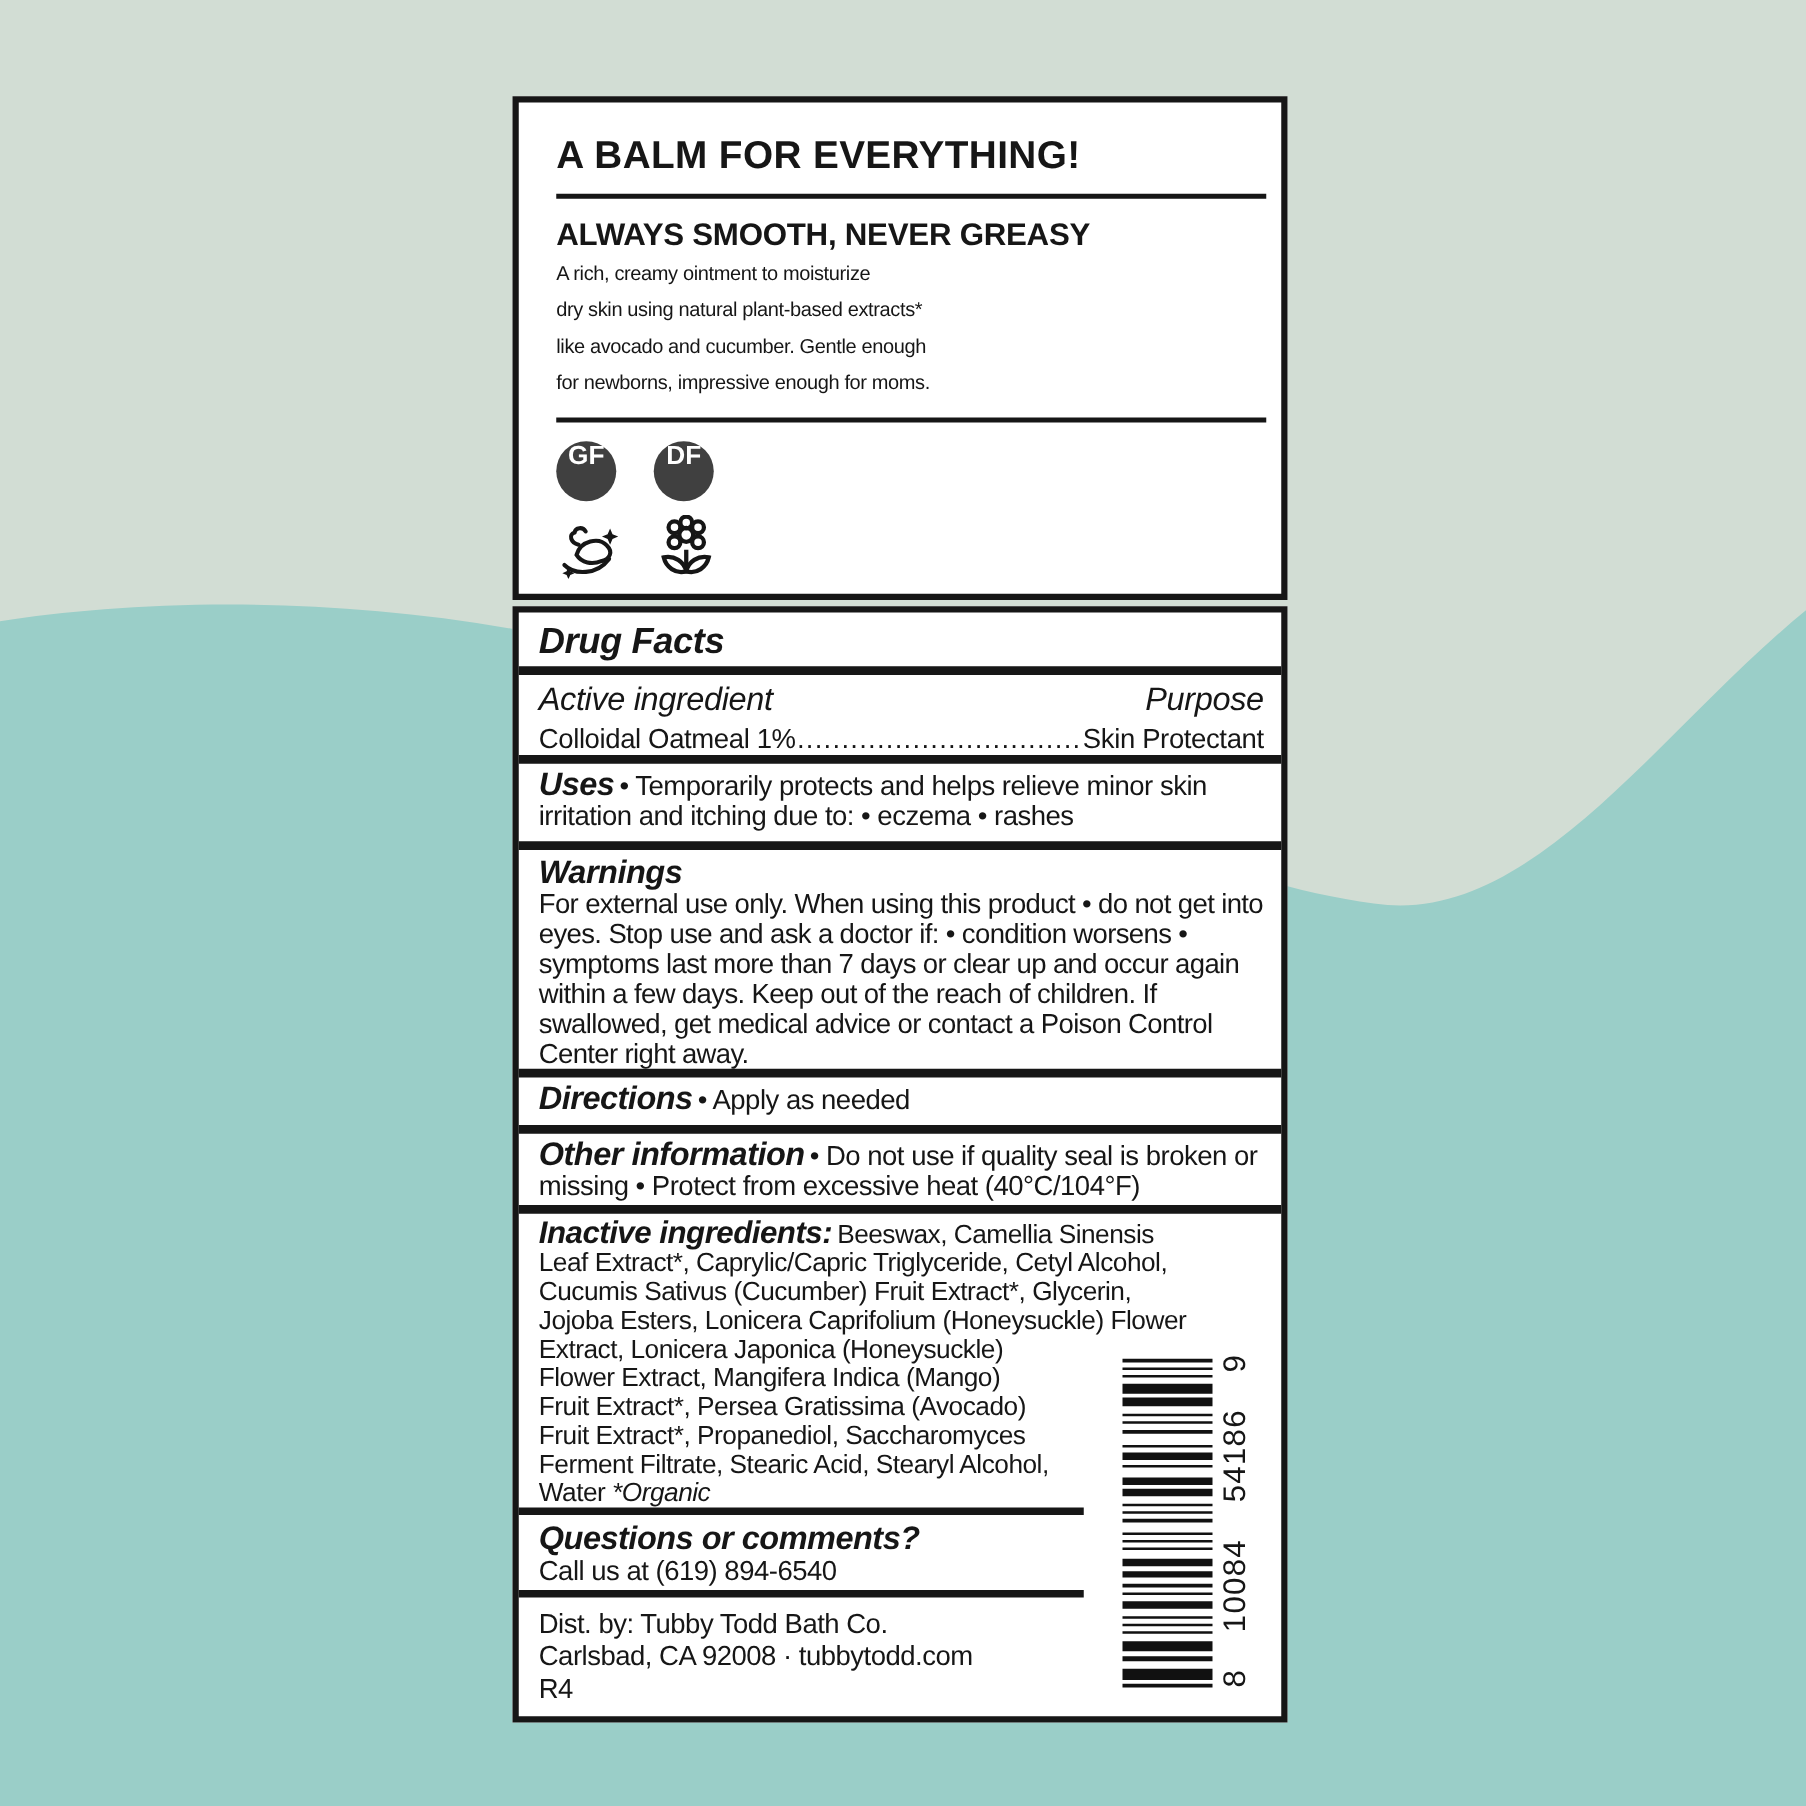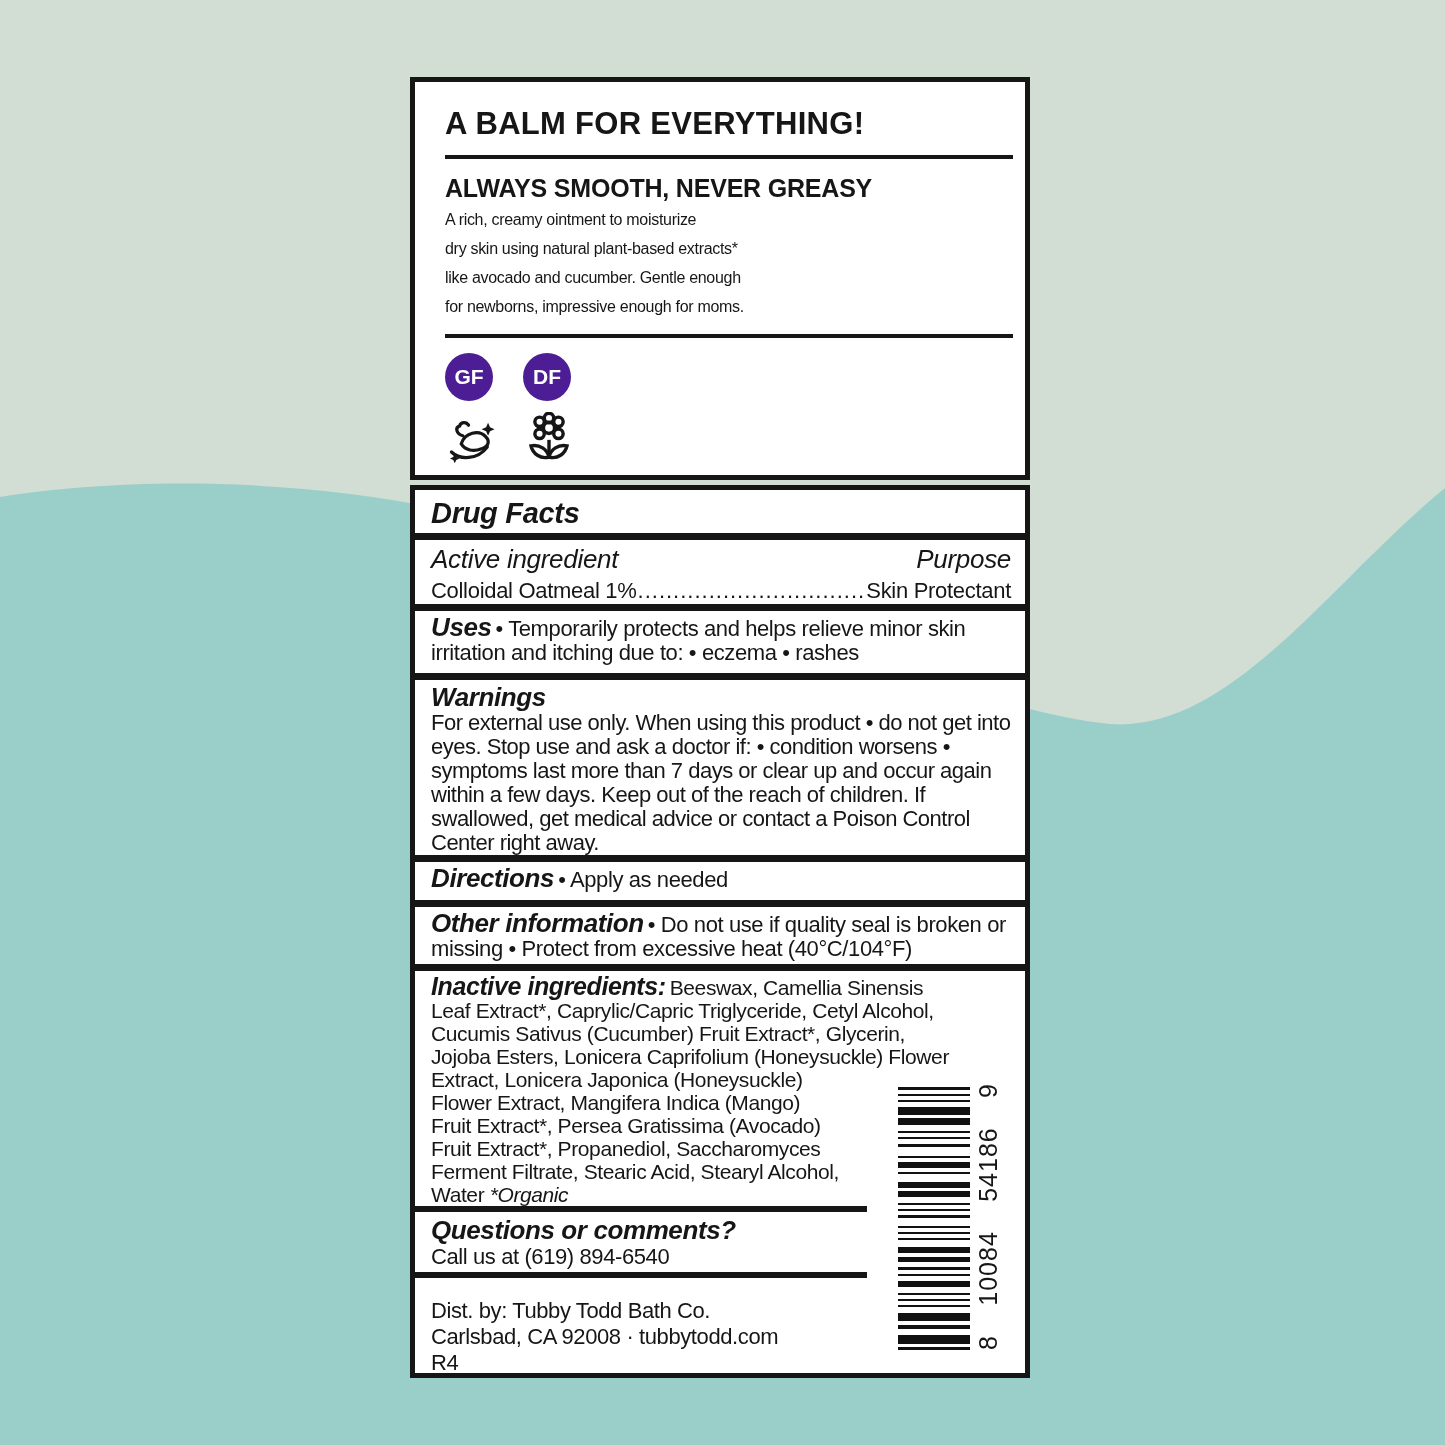--- a/index.html
+++ b/index.html
@@ -12,41 +12,41 @@
   
   .panel { position:absolute; background:#fff; border:5px solid #161616; }
   .panel-top { left:410px; top:62px; width:620px; height:403px; padding:24px 12px 0 30px;margin-top:15px; }
   .mk-title { font-size:31px; font-weight:700; letter-spacing:.3px; }
   .mk-rule { height:4px; background:#161616; margin-top:13px; }
   .mk-sub { font-size:25px; font-weight:700; margin-top:15px; letter-spacing:-.2px; }
   .mk-desc { font-size:16px; line-height:29px; white-space:pre-line; margin-top:2px; letter-spacing:-.3px; }
   .mk-claims { display:flex; justify-content:space-between; margin-top:13px; }
   .mk-claims-text { font-size:23px; font-weight:700; line-height:28px; white-space:pre-line; letter-spacing:-.2px; }
   .mk-icons { display:grid; grid-template-columns:52px 52px; grid-auto-rows:52px; gap:8px 26px; margin-top:2px; margin-right:2px; }
-  .badge { width:48px; height:48px; border-radius:50%; background:#4c1d95; color:#fff;
-           display:flex; align-items:center; justify-content:center; font-size:21px; font-weight:700; }
+  .badge { width:48px; height:48px; border-radius:50%; background:#404040; color:#fff;
+           display:flex; align-items:flex-start; justify-content:center; font-size:21px; font-weight:700; }
   .mk-icon { width:52px; height:52px; display:flex; align-items:center; justify-content:center; }
 
   
   .panel-df { left:410px; top:485px; width:620px; height:893px; padding:0; }
   .df-sec { border-bottom:7px solid #161616; padding:4px 14px 0 16px; }
   .df-sec.no-rule { border-bottom:none; }
   .df-head { min-height:50px; font-size:29px; font-weight:700; font-style:italic; padding-top:7px; letter-spacing:-.3px; }
   .df-active { min-height:70px; }
   .df-active-row1 { display:flex; justify-content:space-between; font-size:26px; font-weight:400; font-style:italic; letter-spacing:-.3px; }
   .df-active-row2 { display:flex; align-items:baseline; font-size:22px; margin-top:3px; letter-spacing:-.3px; }
   .leader { flex:1; overflow:hidden; white-space:nowrap; margin:0 1px; }
   .leader::after { content:"..................................................................................."; letter-spacing:1px; font-size:22px; }
   .df-uses { min-height:69px; }
   .df-warn { min-height:176px; }
   .df-dir { min-height:45px; }
   .df-other { min-height:64px; }
   .df-inactive { min-height:232px; }
   .df-quest { min-height:60px; }
-  .df-dist { min-height:105px; padding-top:20px; }
+  .df-dist { min-height:105px; padding-top:8px; }
   .part-rule { height:6px; width:452px; background:#161616; }
 
   .sec-h { font-size:26px; font-weight:700; font-style:italic; letter-spacing:-.4px; }
   .body-t { font-size:22px; line-height:24px; letter-spacing:-.4px; }
   .df-uses .flow, .df-dir .flow, .df-other .flow, .df-inactive .flow { display:block; }
   .flow { white-space:pre-line; }
   .flow .b { font-weight:400; }
   .flow .i { font-style:italic; }
   .df-warn .sec-h { display:block; line-height:27px; }
   .df-warn .flow { font-size:22px; line-height:24px; letter-spacing:-.5px; }

